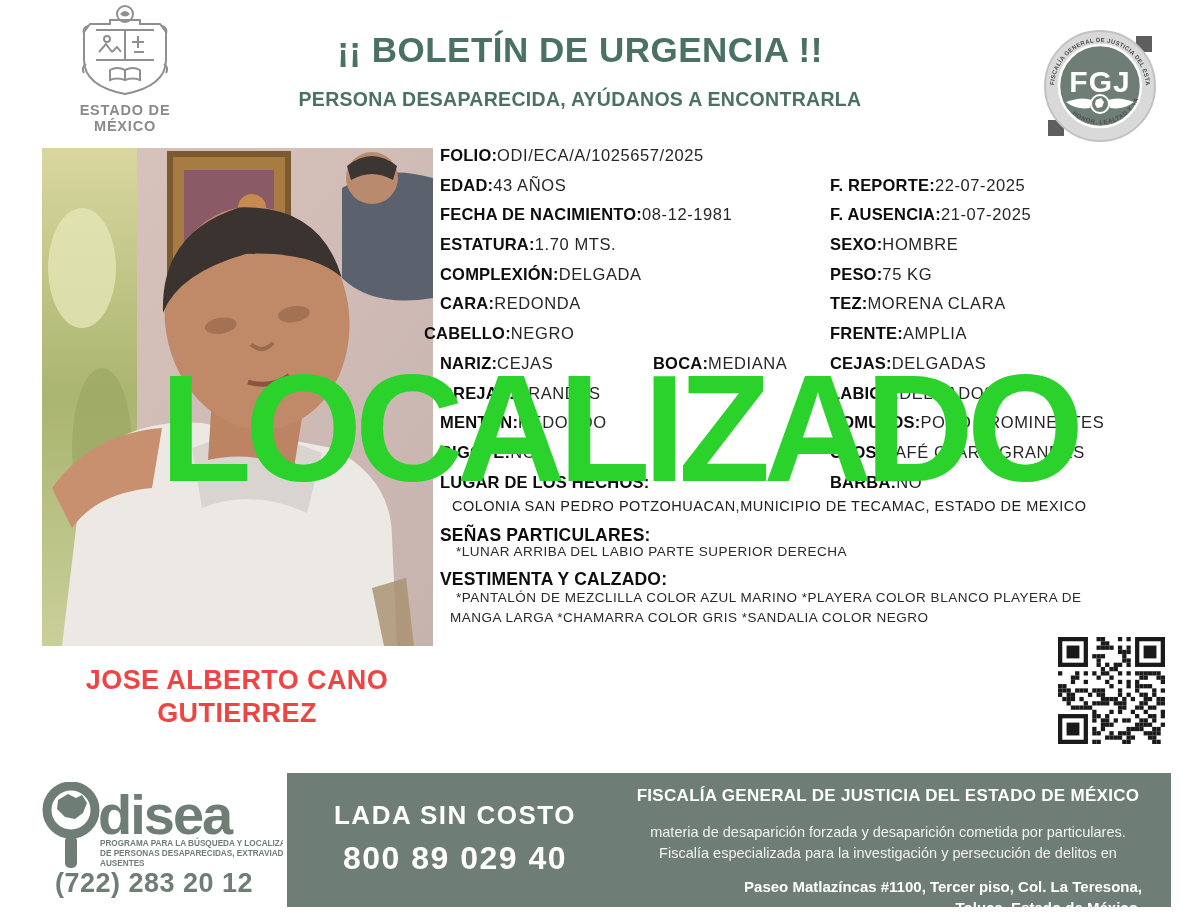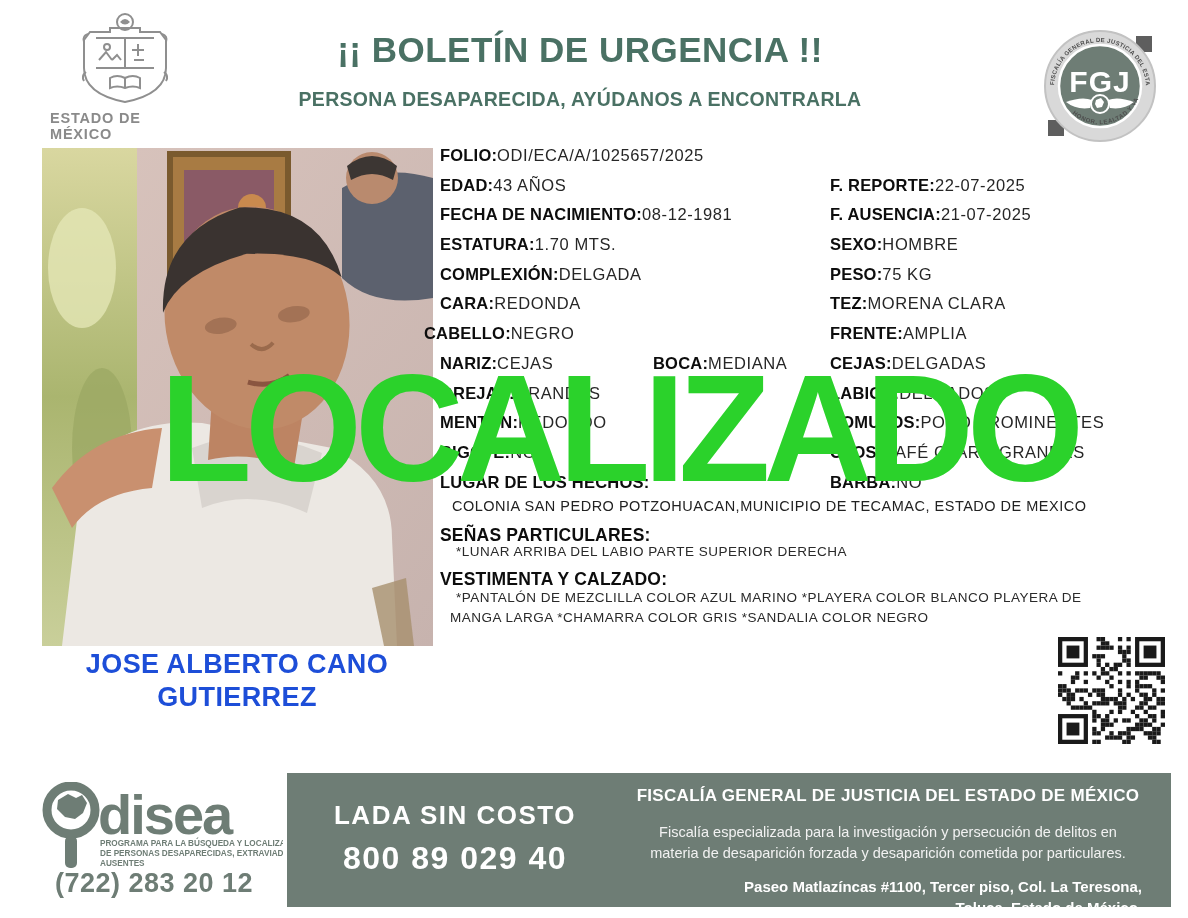--- a/index.html
+++ b/index.html
@@ -1,20 +1,20 @@
 <!DOCTYPE html>
 <html><head>
 <meta charset="utf-8">
 <style>
   html,body{margin:0;padding:0;background:#ffffff;}
   .page{position:relative;width:1188px;height:918px;background:#ffffff;overflow:hidden;
         font-family:"Liberation Sans","DejaVu Sans",sans-serif;}
 
   
-  .coat{position:absolute;left:50px;top:12px;width:150px;text-align:left;}
+  .coat{position:absolute;left:50px;top:4px;width:150px;text-align:center;}
   .coat-label{margin-top:2px;font-size:14.5px;font-weight:700;color:#8a8a8a;letter-spacing:.8px;}
   .title-block{position:absolute;left:210px;top:30px;width:740px;text-align:center;color:#4a7164;}
   .title-main{font-size:35px;font-weight:800;letter-spacing:.5px;}
   .title-sub{font-size:19.5px;font-weight:700;margin-top:18px;letter-spacing:.3px;}
   .fgj-badge{position:absolute;left:1040px;top:26px;width:120px;height:120px;}
 
   
   .photo{position:absolute;left:42px;top:148px;width:391px;height:498px;overflow:hidden;}
 
   
@@ -24,22 +24,22 @@
   .heading{position:absolute;font-size:17.5px;font-weight:800;color:#0d0d0d;letter-spacing:.2px;white-space:nowrap;}
   .smalltext{position:absolute;font-size:13.5px;color:#2a2a2a;letter-spacing:.5px;white-space:nowrap;}
   .loctext{position:absolute;font-size:14.5px;color:#222;letter-spacing:.5px;white-space:nowrap;}
 
   
   .watermark{position:absolute;left:160px;top:352px;width:930px;font-size:152px;line-height:1;
              font-weight:800;color:#2bd22b;letter-spacing:-7px;transform:scaleX(.99);
              transform-origin:left top;z-index:50;white-space:nowrap;}
 
   
-  .name-block{position:absolute;left:38px;top:648px;width:398px;text-align:center;
-              font-size:27px;font-weight:800;color:#1d4ed8;line-height:33px;letter-spacing:.4px;}
+  .name-block{position:absolute;left:38px;top:664px;width:398px;text-align:center;
+              font-size:27px;font-weight:800;color:#ef4444;line-height:33px;letter-spacing:.4px;}
 
   
   .qr{position:absolute;left:1058px;top:637px;width:107px;height:107px;background:#fff;}
 
   
   .footer-bar{position:absolute;left:287px;top:773px;width:884px;height:134px;background:#6e7d75;}
   .odisea{position:absolute;left:38px;top:782px;width:245px;height:88px;}
   .odisea-phone{position:absolute;left:24px;top:868px;width:260px;text-align:center;
                 font-size:27px;font-weight:800;color:#6e7d75;letter-spacing:.5px;}
   .lada{position:absolute;left:310px;top:800px;width:290px;text-align:center;color:#fff;}
@@ -420,22 +420,22 @@
   <div class="odisea-phone">(722) 283 20 12</div>
 
   <div class="lada">
     <div class="lada-1">LADA SIN COSTO</div>
     <div class="lada-2">800 89 029 40</div>
   </div>
 
   <div class="fisc">
     <div class="fisc-title">FISCALÍA GENERAL DE JUSTICIA DEL ESTADO DE MÉXICO</div>
     <div class="fisc-desc">
+      <div>materia de desaparición forzada y desaparición cometida por particulares.</div>
       <div>Fiscalía especializada para la investigación y persecución de delitos en</div>
-      <div>materia de desaparición forzada y desaparición cometida por particulares.</div>
     </div>
     <div class="fisc-addr">
       <div>Paseo Matlazíncas #1100, Tercer piso, Col. La Teresona,</div>
       <div>Toluca, Estado de México.</div>
     </div>
   </div>
 
 </div>
 
 </body></html>

